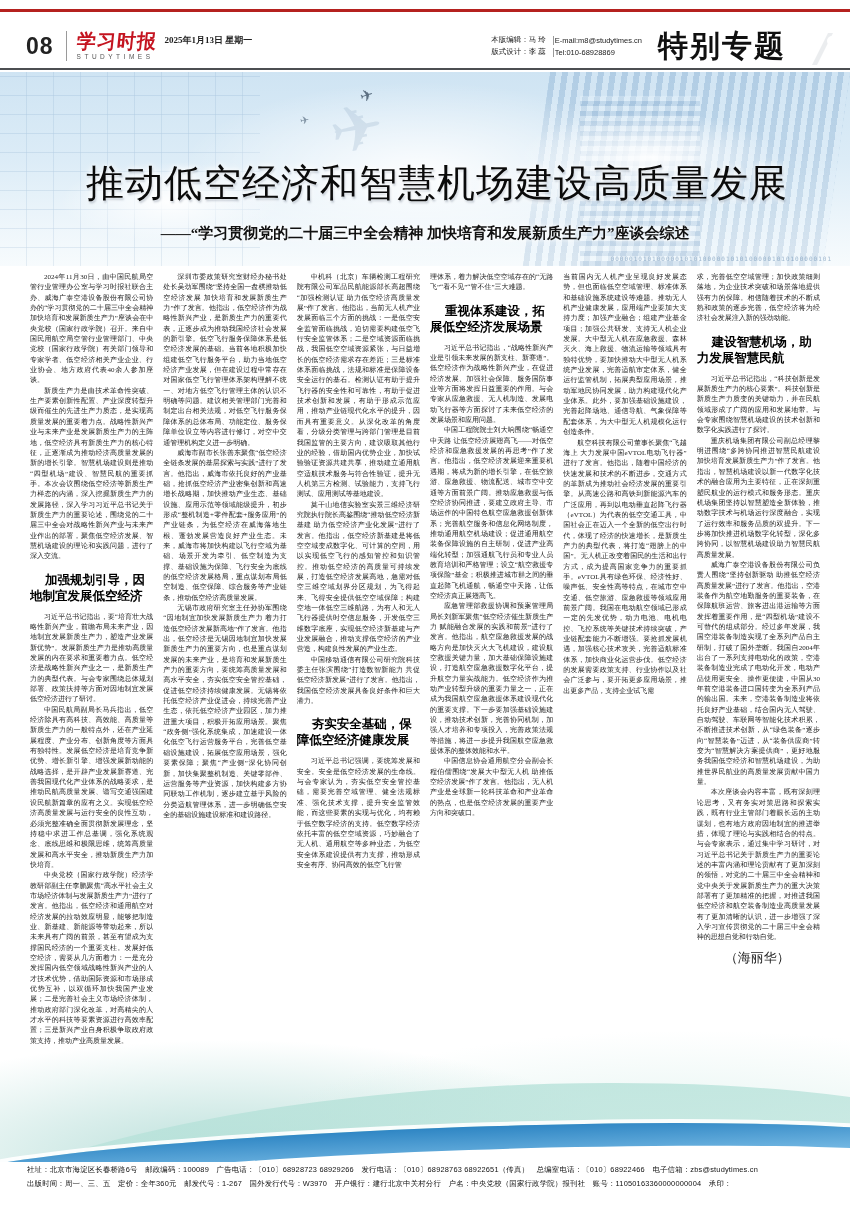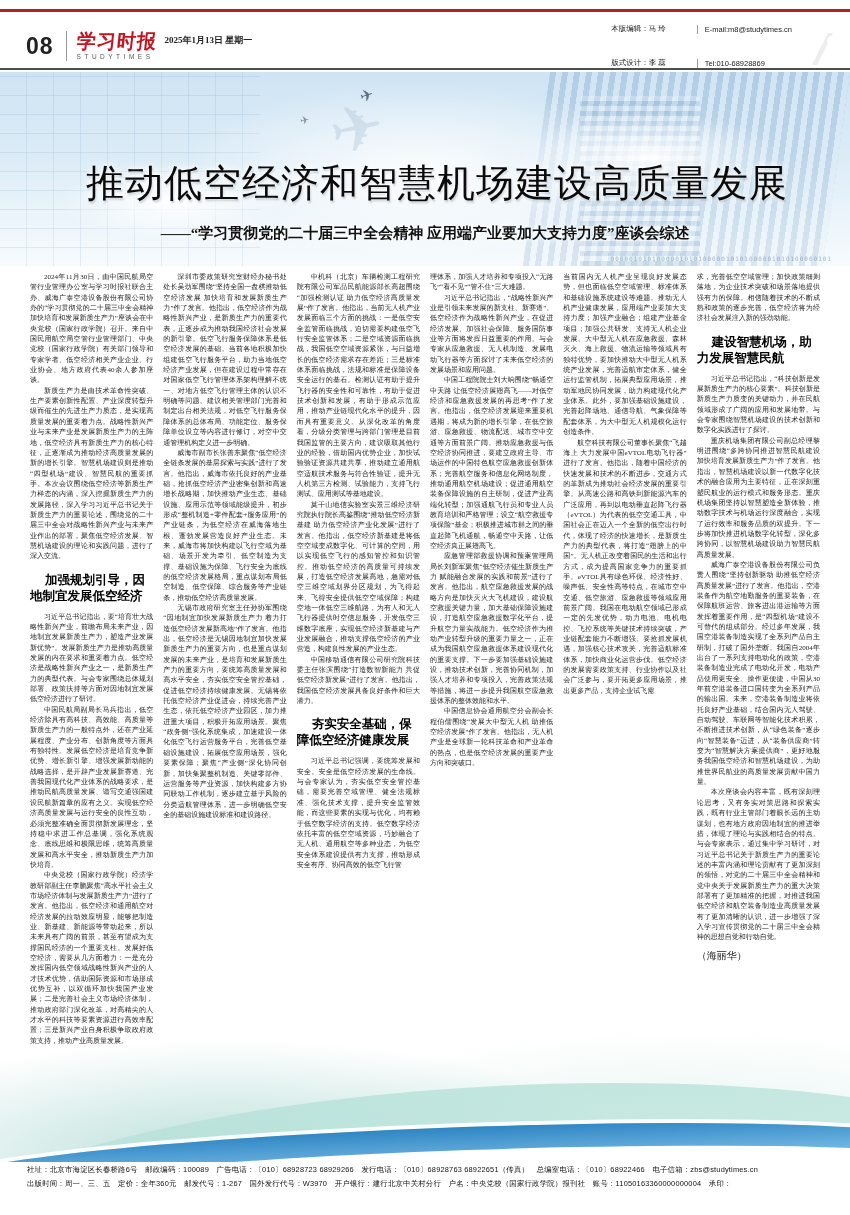--- a/index.html
+++ b/index.html
@@ -10,22 +10,22 @@
   .hdr{position:absolute;left:0;top:24px;width:850px;height:44px;}
   .hdr-inner{display:flex;align-items:center;height:100%;padding:0 6px 0 26px;box-sizing:border-box;}
   .hdr-rule{position:absolute;left:0;top:68px;width:850px;height:2px;background:#4c4f52;}
   .pageno{font-family:"Liberation Sans","DejaVu Sans",sans-serif;font-size:23px;font-weight:700;color:#222;letter-spacing:1px;}
   .hdr-div{width:1px;height:30px;background:#9a9a9a;margin:0 10px 0 12px;}
   .masthead-wrap{display:flex;flex-direction:column;line-height:1;}
   .masthead{font-size:19px;font-weight:900;color:#c41420;transform:skewX(-6deg) scaleY(1.05);letter-spacing:1px;}
   .masthead-en{font-family:"Liberation Sans","DejaVu Sans",sans-serif;font-size:6.5px;letter-spacing:3.5px;color:#555;margin-top:3px;}
   .hdr-date{font-size:9px;color:#222;margin:-12px 12px 0 8px;font-weight:700;}
   .ed-grid{display:grid;grid-template-columns:auto auto;margin-left:auto;column-gap:0;row-gap:2px;
-           font-family:"Liberation Sans","DejaVu Sans",sans-serif;font-size:7.5px;color:#222;align-items:center;gap:24px;}
-  .ed-grid .c2{border-left:1px solid #999;padding-left:7px;margin-left:7px;}
+           font-family:"Liberation Sans","DejaVu Sans",sans-serif;font-size:7.5px;color:#222;align-items:center;}
+  .ed-grid .c2{border-left:1px solid #999;padding-left:1px;margin-left:7px;}
   .section-label{font-family:"Liberation Sans","DejaVu Sans",sans-serif;font-size:30px;font-weight:900;
                  color:#101010;letter-spacing:2px;margin:0 6px 0 16px;}
   .st-logo{width:52px;height:38px;background:linear-gradient(135deg,#throw 0,#9aa1a8 0,#b9bfc5 60%,#8d949b 100%);
            position:relative;overflow:hidden;border-radius:1px;flex:0 0 auto;}
   
   .banner{position:absolute;left:0;top:72px;width:850px;height:194px;overflow:hidden;
           background:linear-gradient(180deg,#cfe4f3 0%,#dcecf7 45%,#eef6fb 80%,#f7fbfd 100%);}
   .b-glow{position:absolute;left:180px;top:10px;width:480px;height:180px;border-radius:50%;
           background:radial-gradient(closest-side,rgba(255,255,255,.9),rgba(255,255,255,0));}
   .b-build{position:absolute;right:0;top:0;width:300px;height:194px;opacity:.55;
@@ -53,21 +53,21 @@
          font-size:15px;font-weight:700;color:#111;text-shadow:0 0 4px #fff,0 0 7px #fff;}
   
   .article{position:absolute;left:30px;top:272px;width:790px;height:824px;}
   .cols{display:flex;gap:10px;height:100%;}
   .col{flex:1 1 0;height:824px;overflow:hidden;}
   .col p{margin:0;text-indent:2em;font-size:7px;line-height:10.35px;text-align:justify;color:#1b1b1b;
          text-justify:inter-character;}
   .col p.cont{text-indent:0;}
   .sec-h{font-family:"Liberation Sans","DejaVu Sans",sans-serif;font-weight:900;font-size:12.5px;line-height:16px;
          color:#000;padding:10px 0 8px;text-indent:1.2em;}
-  .byline{text-align:left;font-size:10px;padding:6px 2px 0 0;color:#1b1b1b;}
+  .byline{text-align:center;font-size:13px;padding:6px 2px 0 0;color:#1b1b1b;}
   
   .waves{position:absolute;left:0;top:1000px;width:850px;height:162px;overflow:hidden;pointer-events:none;}
   .wv{position:absolute;border-radius:50%;}
   .wv1{left:-180px;top:40px;width:820px;height:240px;background:radial-gradient(closest-side,rgba(125,196,186,.55),rgba(125,196,186,0));}
   .wv2{left:-100px;top:86px;width:1200px;height:300px;background:linear-gradient(180deg,rgba(178,224,215,.75),rgba(235,248,245,.2));
        transform:rotate(-3deg);}
   .wv3{left:240px;top:30px;width:900px;height:260px;background:radial-gradient(closest-side,rgba(190,228,220,.5),rgba(190,228,220,0));}
   .wv-blue{position:absolute;left:-60px;top:128px;width:1000px;height:70px;border-radius:50%;
            background:linear-gradient(180deg,#2f86c4,#7fc0e8 60%,rgba(255,255,255,0));transform:rotate(-2.2deg);
            box-shadow:0 -4px 0 rgba(255,255,255,.9);}
@@ -90,20 +90,21 @@
       <span class="masthead">学习时报</span>
       <span class="masthead-en">STUDYTIMES</span>
     </span>
     <span class="hdr-date">2025年1月13日 星期一</span>
     <span class="ed-grid">
       <span>本版编辑：马 玲</span>
       <span class="c2">E-mail:m8@studytimes.cn</span>
       <span>版式设计：李 蕊</span>
       <span class="c2">Tel:010-68928869</span>
     </span>
+    <span class="section-label">特别专题</span>
     <span class="st-logo">
       <svg width="52" height="38" viewBox="0 0 52 38">
         <rect x="0" y="0" width="52" height="38" fill="none"></rect>
         <path d="M6 38 L22 6 L30 6 L14 38 Z" fill="#ffffff" opacity="0.9"></path>
         <path d="M20 38 L36 6 L41 6 L25 38 Z" fill="#e8eaec" opacity="0.85"></path>
         <circle cx="40" cy="14" r="5" fill="#ffffff"></circle>
         <path d="M30 38 C34 24 46 24 50 30 L50 38 Z" fill="#ffffff" opacity="0.95"></path>
       </svg>
     </span>
   </div>
@@ -116,21 +117,21 @@
   <div class="b-build"></div>
   <div class="b-build2"></div>
   <div class="b-glow"></div>
   <div class="b-cloud" style="left:60px;top:90px;width:220px;height:80px;"></div>
   <div class="b-cloud" style="left:520px;top:40px;width:260px;height:90px;"></div>
   <span class="plane ghost" style="left:330px;top:20px;">✈</span>
   <span class="plane small" style="left:360px;top:14px;">✈</span>
   <span class="plane tiny" style="left:300px;top:42px;">✈</span>
   <div class="b-binary">000001010100000101010000010101000001010100000101</div>
   <div class="b-title">推动低空经济和智慧机场建设高质量发展</div>
-  <div class="b-sub">——“学习贯彻党的二十届三中全会精神 应用端产业要加大支持力度”座谈会综述</div>
+  <div class="b-sub">——“学习贯彻党的二十届三中全会精神 加快培育和发展新质生产力”座谈会综述</div>
 </div>
 
 <div class="article">
   <div class="cols" id="cols">
       <div class="col">
         <p>2024年11月30日，由中国民航局空管行业管理办公室与学习时报社联合主办、威海广泰空港设备股份有限公司协办的“学习贯彻党的二十届三中全会精神 加快培育和发展新质生产力”座谈会在中央党校（国家行政学院）召开。来自中国民用航空局空管行业管理部门、中央党校（国家行政学院）有关部门领导和专家学者、低空经济相关产业企业、行业协会、地方政府代表40余人参加座谈。</p>
         <p>新质生产力是由技术革命性突破、生产要素创新性配置、产业深度转型升级而催生的先进生产力质态，是实现高质量发展的重要着力点。战略性新兴产业与未来产业是发展新质生产力的主阵地，低空经济具有新质生产力的核心特征，正逐渐成为推动经济高质量发展的新的增长引擎。智慧机场建设则是推动“四型机场”建设、智慧民航的重要抓手。本次会议围绕低空经济等新质生产力样态的内涵，深入挖掘新质生产力的发展路径，深入学习习近平总书记关于新质生产力的重要论述，围绕党的二十届三中全会对战略性新兴产业与未来产业作出的部署，聚焦低空经济发展、智慧机场建设的理论和实践问题，进行了深入交流。</p>
         <div class="sec-h">加强规划引导，因地制宜发展低空经济</div>
         <p>习近平总书记指出，要“培育壮大战略性新兴产业，前瞻布局未来产业，因地制宜发展新质生产力，塑造产业发展新优势”。发展新质生产力是推动高质量发展的内在要求和重要着力点。低空经济是战略性新兴产业之一，是新质生产力的典型代表。与会专家围绕总体规划部署、政策扶持等方面对因地制宜发展低空经济进行了研讨。</p>
         <p>中国民航局副局长马兵指出，低空经济除具有高科技、高效能、高质量等新质生产力的一般特点外，还在产业延展程度、产业分布、创新角度等方面具有独特性。发展低空经济是培育竞争新优势、增长新引擎、增强发展新动能的战略选择，是开辟产业发展新赛道、完善我国现代化产业体系的战略要求，是推动民航高质量发展、谱写交通强国建设民航新篇章的应有之义。实现低空经济高质量发展与运行安全的良性互动，必须完整准确全面贯彻新发展理念，坚持稳中求进工作总基调，强化系统观念、底线思维和极限思维，统筹高质量发展和高水平安全，推动新质生产力加快培育。</p>
@@ -142,21 +143,22 @@
         <p>无锡市政府研究室主任孙协军围绕“因地制宜加快发展新质生产力 着力打造低空经济发展新高地”作了发言。他指出，低空经济是无锡因地制宜加快发展新质生产力的重要方向，也是重点谋划发展的未来产业，是培育和发展新质生产力的重要方向，要统筹高质量发展和高水平安全，夯实低空安全管控基础，促进低空经济持续健康发展。无锡将依托低空经济产业促进会，持续完善产业生态，依托低空经济产业园区，加力推进重大项目，积极开拓应用场景。聚焦“政务侧”强化系统集成，加速建设一体化低空飞行运营服务平台，完善低空基础设施建设，拓展低空应用场景，强化要素保障；聚焦“产业侧”深化协同创新，加快集聚整机制造、关键零部件、运营服务等产业资源，加快构建多方协同联动工作机制，逐步建立基于风险的分类适航管理体系，进一步明确低空安全的基础设施建设标准和建设路径。</p>
       </div>
       <div class="col">
         <p>中机科（北京）车辆检测工程研究院有限公司军品民航能源部长高超围绕“加强检测认证 助力低空经济高质量发展”作了发言。他指出，当前无人机产业发展面临三个方面的挑战：一是低空安全监管面临挑战，迫切需要构建低空飞行安全监管体系；二是空域资源面临挑战，我国低空空域资源紧张，与日益增长的低空经济需求存在差距；三是标准体系面临挑战，法规和标准是保障设备安全运行的基石。检测认证有助于提升飞行器的安全性和可靠性，有助于促进技术创新和发展，有助于形成示范应用，推动产业链现代化水平的提升，因而具有重要意义。从深化改革的角度看，分级分类管理与跨部门管理是目前我国监管的主要方向，建议吸取其他行业的经验，借助国内优势企业，加快试验验证资源共建共享，推动建立通用航空适航技术服务与符合性验证，提升无人机第三方检测、试验能力，支持飞行测试、应用测试等基地建设。</p>
         <p>莫干山地信实验室实景三维经济研究院执行院长高鉴围绕“推动低空经济新基建 助力低空经济产业化发展”进行了发言。他指出，低空经济新基建是将低空空域变成数字化、可计算的空间，用以实现低空飞行的感知管控和知识管控。推动低空经济的高质量可持续发展，打造低空经济发展高地，急需对低空三维空域划界分区规划，为飞得起来、飞得安全提供低空空域保障；构建空地一体低空三维航路，为有人和无人飞行器提供时空信息服务，开发低空三维数字底座，实现低空经济新基建与产业发展融合，推动支撑低空经济的产业营造，构建良性发展的产业生态。</p>
         <p>中国移动通信有限公司研究院科技委主任张滨围绕“打造数智新能力 共促低空经济新发展”进行了发言。他指出，我国低空经济发展具备良好条件和巨大潜力。</p>
         <div class="sec-h">夯实安全基础，保障低空经济健康发展</div>
         <p>习近平总书记强调，要统筹发展和安全。安全是低空经济发展的生命线。与会专家认为，夯实低空安全管控基础，需要完善空域管理、健全法规标准、强化技术支撑，提升安全监管效能，而这些要素的实现与优化，均有赖于低空数字经济的支持。低空数字经济依托丰富的低空空域资源，巧妙融合了无人机、通用航空等多种业态，为低空安全体系建设提供有力支撑，推动形成安全有序、协同高效的低空飞行管</p>
       </div>
       <div class="col">
-        <p class="cont">理体系，加强人才培养和专项投入“无路飞”“看不见”“管不住”三大难题。</p>
+        <p class="cont">理体系，着力解决低空空域存在的“无路飞”“看不见”“管不住”三大难题。</p>
+        <div class="sec-h">重视体系建设，拓展低空经济发展场景</div>
         <p>习近平总书记指出，“战略性新兴产业是引领未来发展的新支柱、新赛道”。低空经济作为战略性新兴产业，在促进经济发展、加强社会保障、服务国防事业等方面将发挥日益重要的作用。与会专家从应急救援、无人机制造、发展电动飞行器等方面探讨了未来低空经济的发展场景和应用问题。</p>
         <p>中国工程院院士刘大响围绕“畅通空中天路 让低空经济展翅高飞——对低空经济和应急救援发展的再思考”作了发言。他指出，低空经济发展迎来重要机遇期，将成为新的增长引擎，在低空旅游、应急救援、物流配送、城市空中交通等方面前景广阔。推动应急救援与低空经济协同推进，要建立政府主导、市场运作的中国特色航空应急救援创新体系；完善航空服务和信息化网络制度，推动通用航空机场建设；促进通用航空装备保障设施的自主研制，促进产业高端化转型；加强通航飞行员和专业人员教育培训和严格管理；设立“航空救援专项保险”基金；积极推进城市群之间的垂直起降飞机通航，畅通空中天路，让低空经济真正展翅高飞。</p>
         <p>应急管理部救援协调和预案管理局局长刘新军聚焦“低空经济催生新质生产力 赋能融合发展的实践和前景”进行了发言。他指出，航空应急救援发展的战略方向是加快灭火大飞机建设，建设航空救援关键力量，加大基础保障设施建设，打造航空应急救援数字化平台，提升航空力量实战能力。低空经济作为推动产业转型升级的重要力量之一，正在成为我国航空应急救援体系建设现代化的重要支撑。下一步要加强基础设施建设，推动技术创新，完善协同机制，加强人才培养和专项投入，完善政策法规等措施，将进一步提升我国航空应急救援体系的整体效能和水平。</p>
         <p>中国信息协会通用航空分会副会长程伯儒围绕“发展大中型无人机 助推低空经济发展”作了发言。他指出，无人机产业是全球新一轮科技革命和产业革命的热点，也是低空经济发展的重要产业方向和突破口。</p>
       </div>
       <div class="col">
         <p class="cont">当前国内无人机产业呈现良好发展态势，但也面临低空空域管理、标准体系和基础设施系统建设等难题。推动无人机产业健康发展，应用端产业要加大支持力度；加强产业融合；组建产业基金项目；加强公共研发、支持无人机企业发展。大中型无人机在应急救援、森林灭火、海上救援、物流运输等领域具有独特优势，要加快推动大中型无人机系统产业发展，完善适航审定体系，健全运行监管机制，拓展典型应用场景，推动军地民协同发展，助力构建现代化产业体系。此外，要加强基础设施建设，完善起降场地、通信导航、气象保障等配套体系，为大中型无人机规模化运行创造条件。</p>
         <p>航空科技有限公司董事长聚焦“飞越海上 大力发展中国eVTOL电动飞行器”进行了发言。他指出，随着中国经济的快速发展和技术的不断进步，交通方式的革新成为推动社会经济发展的重要引擎。从高速公路和高铁到新能源汽车的广泛应用，再到以电动垂直起降飞行器（eVTOL）为代表的低空交通工具，中国社会正在迈入一个全新的低空出行时代，体现了经济的快速增长，是新质生产力的典型代表，将打造“翅膀上的中国”。无人机正改变着国民的生活和出行方式，成为提高国家竞争力的重要抓手。eVTOL具有绿色环保、经济性好、噪声低、安全性高等特点，在城市空中交通、低空旅游、应急救援等领域应用前景广阔。我国在电动航空领域已形成一定的先发优势，动力电池、电机电控、飞控系统等关键技术持续突破，产业链配套能力不断增强。要抢抓发展机遇，加强核心技术攻关，完善适航标准体系，加快商业化运营步伐。低空经济的发展需要政策支持、行业协作以及社会广泛参与，要开拓更多应用场景，推出更多产品，支持企业试飞需</p>
       </div>
       <div class="col">

